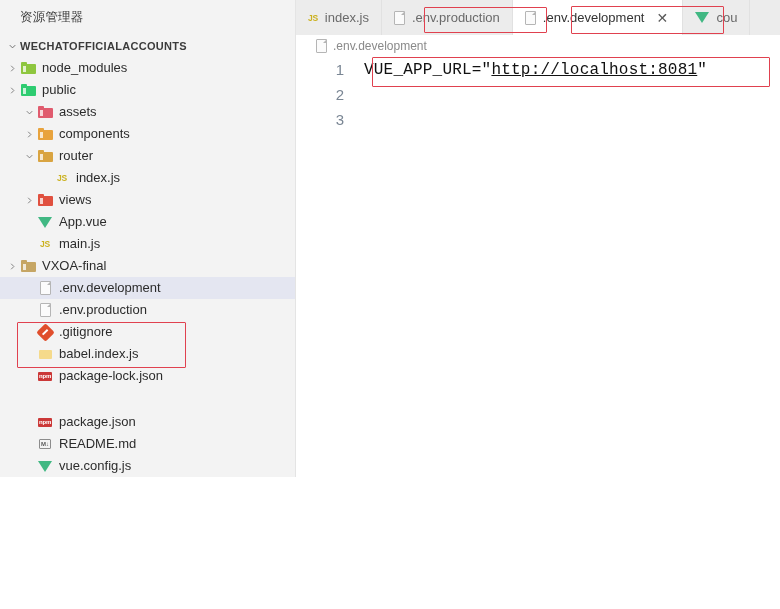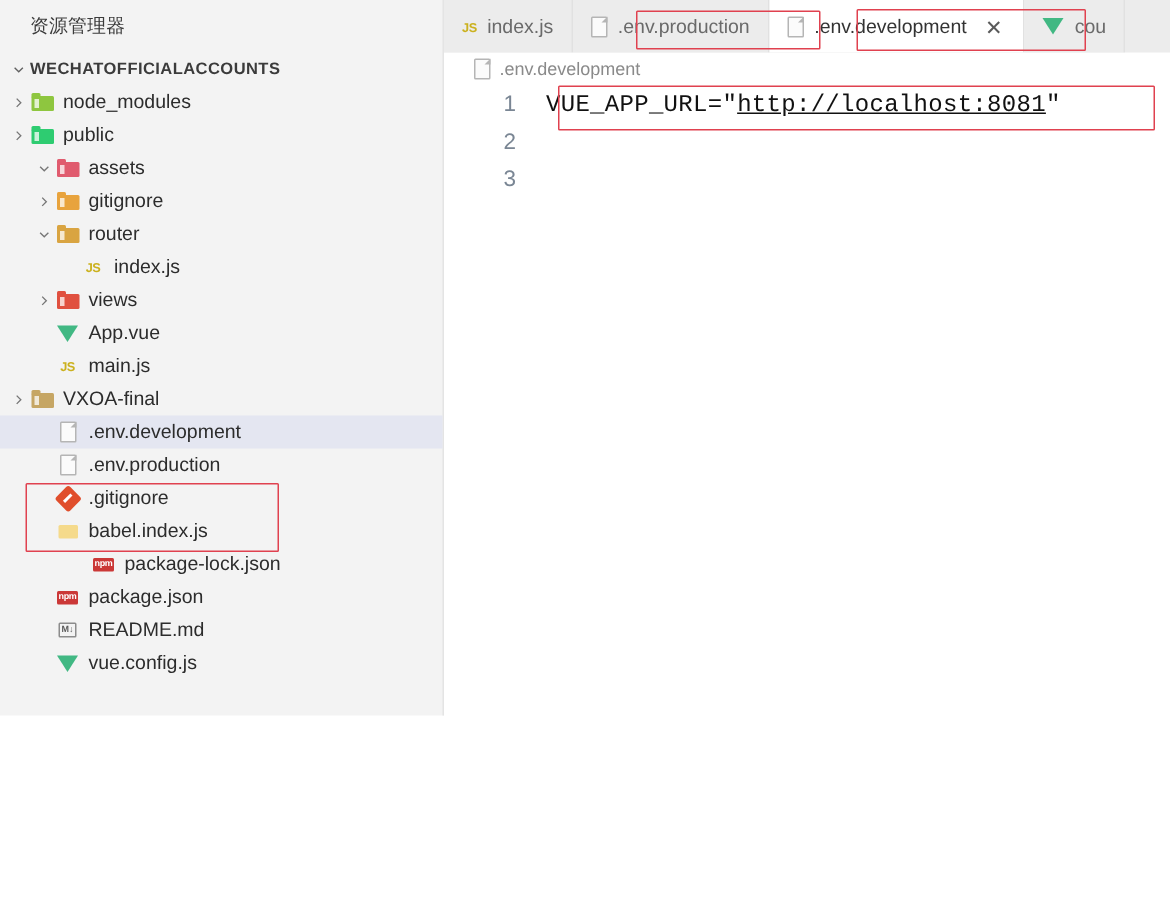--- a/index.html
+++ b/index.html
@@ -252,21 +252,21 @@
               <path d="M6 4 L10 8 L6 12" fill="none" stroke="#767676" stroke-width="1.3"></path>
             </svg>
           </span>
           <span class="ficon">
             <span class="folder">
               <span class="tab-top" style="background:#e8a33d"></span>
               <span class="body" style="background:#e8a33d"></span>
               <span class="stripe"></span>
             </span>
           </span>
-          <span class="label">gitignore</span>
+          <span class="label">components</span>
         </div>
         <div class="row" style="padding-left: 21px;">
           <span class="chev">
             <svg width="11" height="11" viewBox="0 0 16 16">
               <path d="M4 6 L8 10 L12 6" fill="none" stroke="#767676" stroke-width="1.3"></path>
             </svg>
           </span>
           <span class="ficon">
             <span class="folder">
               <span class="tab-top" style="background:#d9a441"></span>
@@ -348,28 +348,28 @@
           </span>
           <span class="label">.gitignore</span>
         </div>
         <div class="row" style="padding-left: 21px;">
           <span class="chev"></span>
           <span class="ficon">
             <span class="babel-icon"></span>
           </span>
           <span class="label">babel.index.js</span>
         </div>
-        <div class="row" style="padding-left: 21px; margin-left: 24px;">
+        <div class="row" style="padding-left: 21px;">
           <span class="chev"></span>
           <span class="ficon">
             <span class="npm-badge">npm</span>
           </span>
           <span class="label">package-lock.json</span>
         </div>
-        <div class="row" style="padding-left: 21px;">
+        <div class="row" style="padding-left: 21px; margin-top: 24px;">
           <span class="chev"></span>
           <span class="ficon">
             <span class="npm-badge">npm</span>
           </span>
           <span class="label">package.json</span>
         </div>
         <div class="row" style="padding-left: 21px;">
           <span class="chev"></span>
           <span class="ficon">
             <span class="md-badge">M↓</span>

